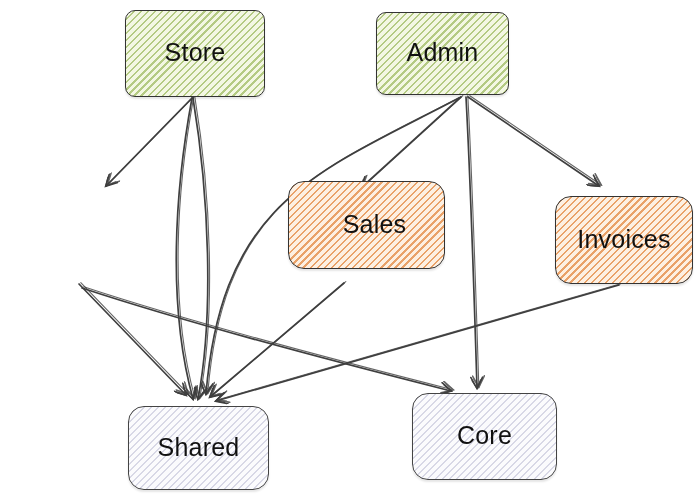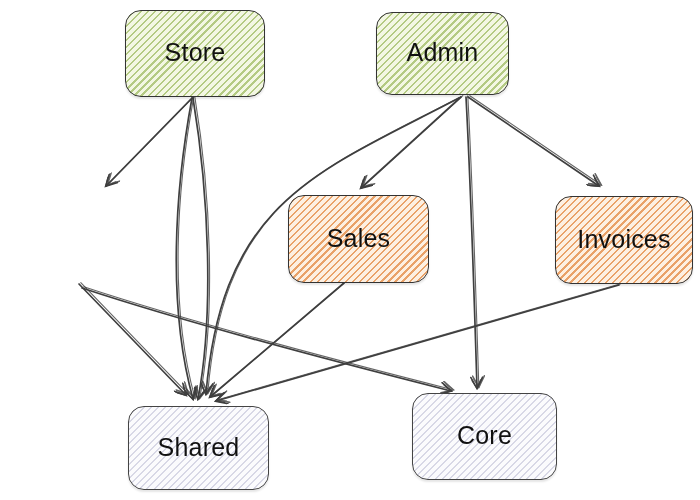--- a/index.html
+++ b/index.html
@@ -13,32 +13,33 @@
   .node{
     position:absolute;display:flex;align-items:center;justify-content:center;
     border:1.6px solid #333333;border-radius:16px;
     color:#111111;font-size:25px;letter-spacing:.2px;
     box-shadow:0 2px 2px rgba(0,0,0,0.10);
   }
   .node span{transform:translateY(-1px);}
   
   .node.green{
     background:repeating-linear-gradient(135deg,#b4ca83 0px,#b4ca83 1.6px,#f3f7e3 1.6px,#f3f7e3 5px);
+    border-radius:10px;
   }
   .node.orange{
     background:repeating-linear-gradient(135deg,#e9a269 0px,#e9a269 1.6px,#fdf0e2 1.6px,#fdf0e2 5px);
   }
   .node.gray{
     border-color:#444444;
     background:repeating-linear-gradient(135deg,#d8d8e6 0px,#d8d8e6 1.4px,#fbfbfd 1.4px,#fbfbfd 5px);
   }
   .node.store    {left:125px;top:10px; width:138px;height:85px;}
   .node.admin    {left:376px;top:12px; width:131px;height:81px;}
   .node.products {left:12px; top:192px;width:135px;height:90px;}
-  .node.sales    {left:288px;top:195px;width:139px;height:86px;}
+  .node.sales    {left:288px;top:181px;width:139px;height:86px;padding-left:16px;}
   .node.invoices {left:555px;top:196px;width:136px;height:86px;}
   .node.shared   {left:128px;top:406px;width:139px;height:82px;}
   .node.core     {left:412px;top:393px;width:143px;height:85px;}
 </style>
 </head>
 <body>
 
 <div id="stage">
 
   <svg id="edges" viewBox="0 0 700 500" xmlns="http://www.w3.org/2000/svg">

